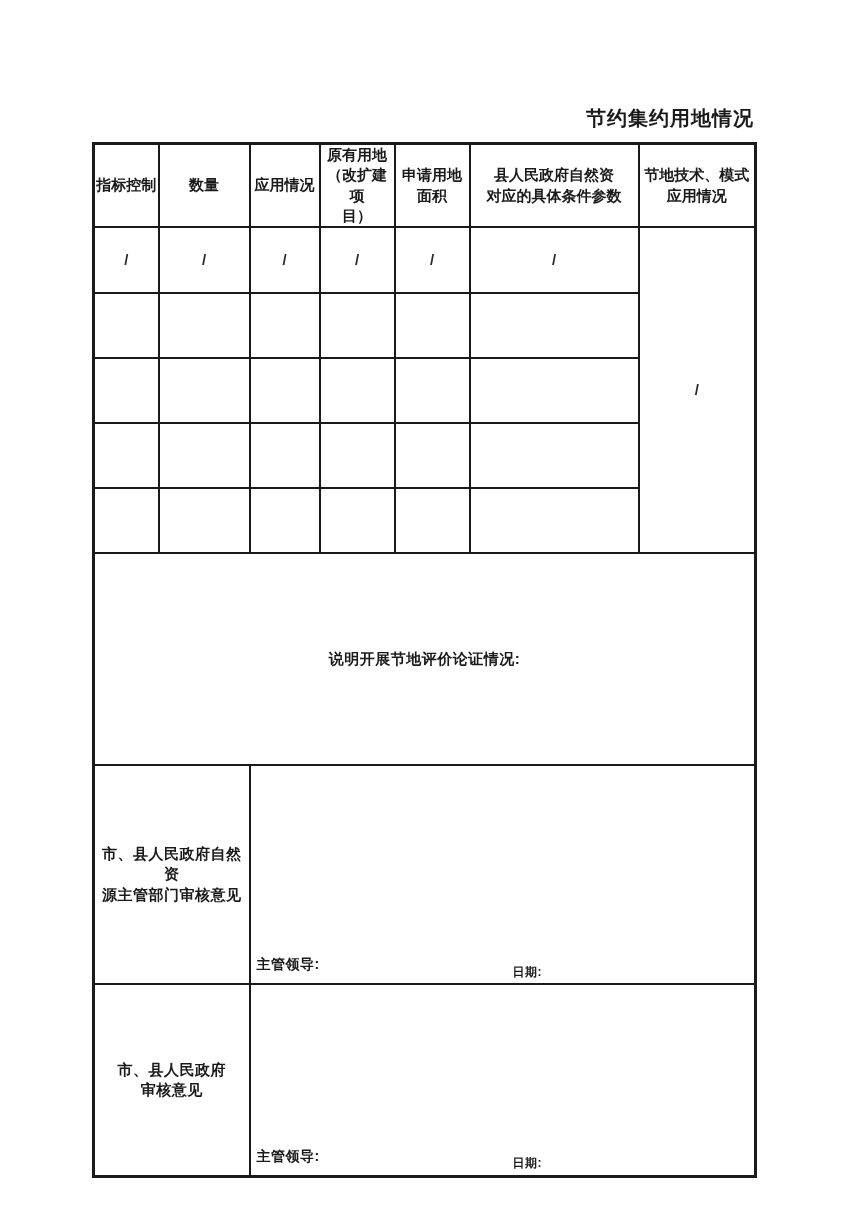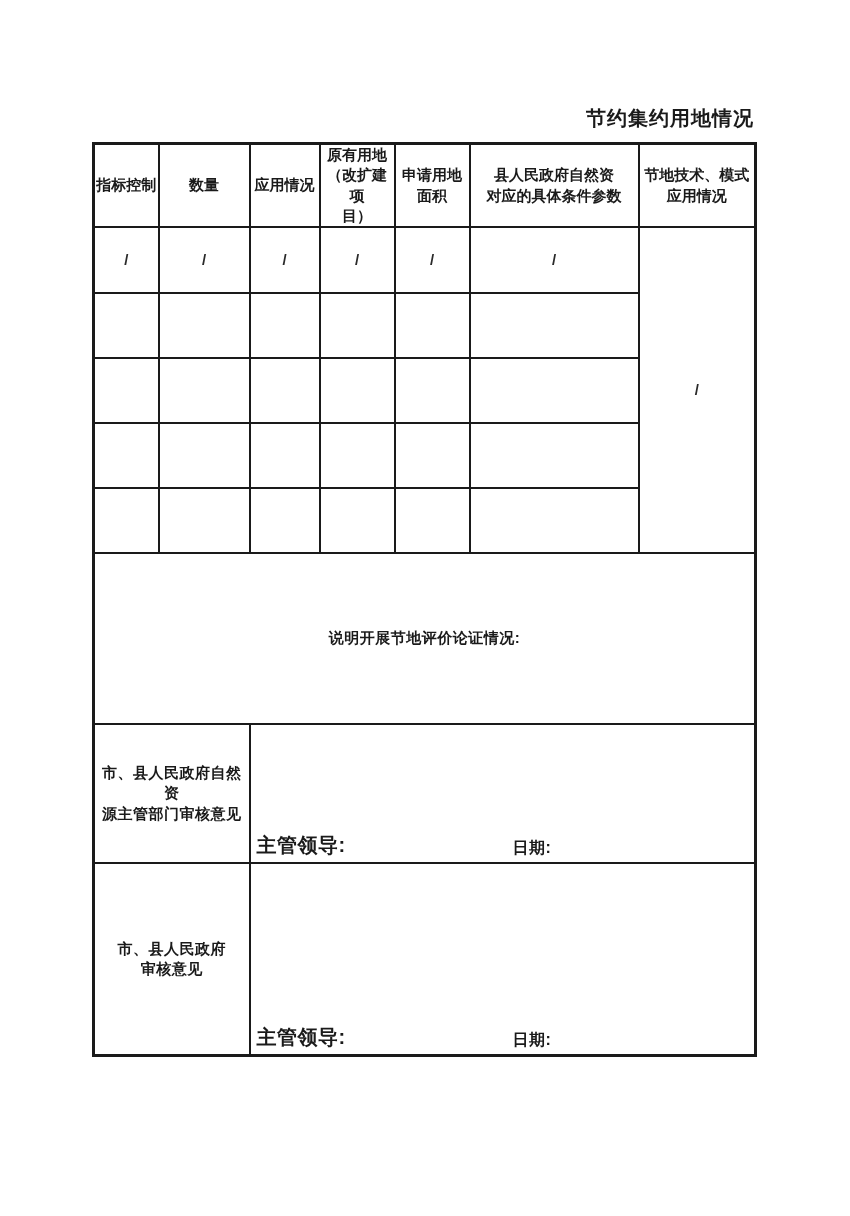--- a/index.html
+++ b/index.html
@@ -42,22 +42,22 @@
     vertical-align: middle;
     text-align: center;
     font-size: 15px;
     line-height: 1.35;
     white-space: pre-line;
     overflow: hidden;
   }
   tr.h-header { height: 62px; }
   tr.h-row1  { height: 66px; }
   tr.h-row   { height: 65px; }
-  tr.h-note  { height: 171px; }
-  tr.h-sec1  { height: 139px; }
+  tr.h-note  { height: 212px; }
+  tr.h-sec1  { height: 219px; }
   tr.h-sec2  { height: 192px; }
   td.slash-cell {
     font-size: 16px;
     color: #2a2a2a;
   }
   td.merged-cell {
     font-size: 16px;
     color: #2a2a2a;
   }
   td.note-cell {
@@ -71,29 +71,29 @@
     font-size: 15.5px;
     line-height: 1.55;
     letter-spacing: 0.5px;
   }
   td.section-content {
     position: relative;
   }
   td.section-content .leader-label {
     position: absolute;
     left: 6px;
-    bottom: 3px;
-    font-size: 20px;
+    bottom: 9px;
+    font-size: 14px;
     letter-spacing: 0.5px;
   }
   td.section-content .date-label {
     position: absolute;
     left: 262px;
     bottom: 3px;
-    font-size: 16px;
+    font-size: 12px;
     letter-spacing: 0.5px;
   }
 </style>
 </head>
 <body>
 
 <div class="page">
 
   <div class="doc-title">节约集约用地情况</div>
 

